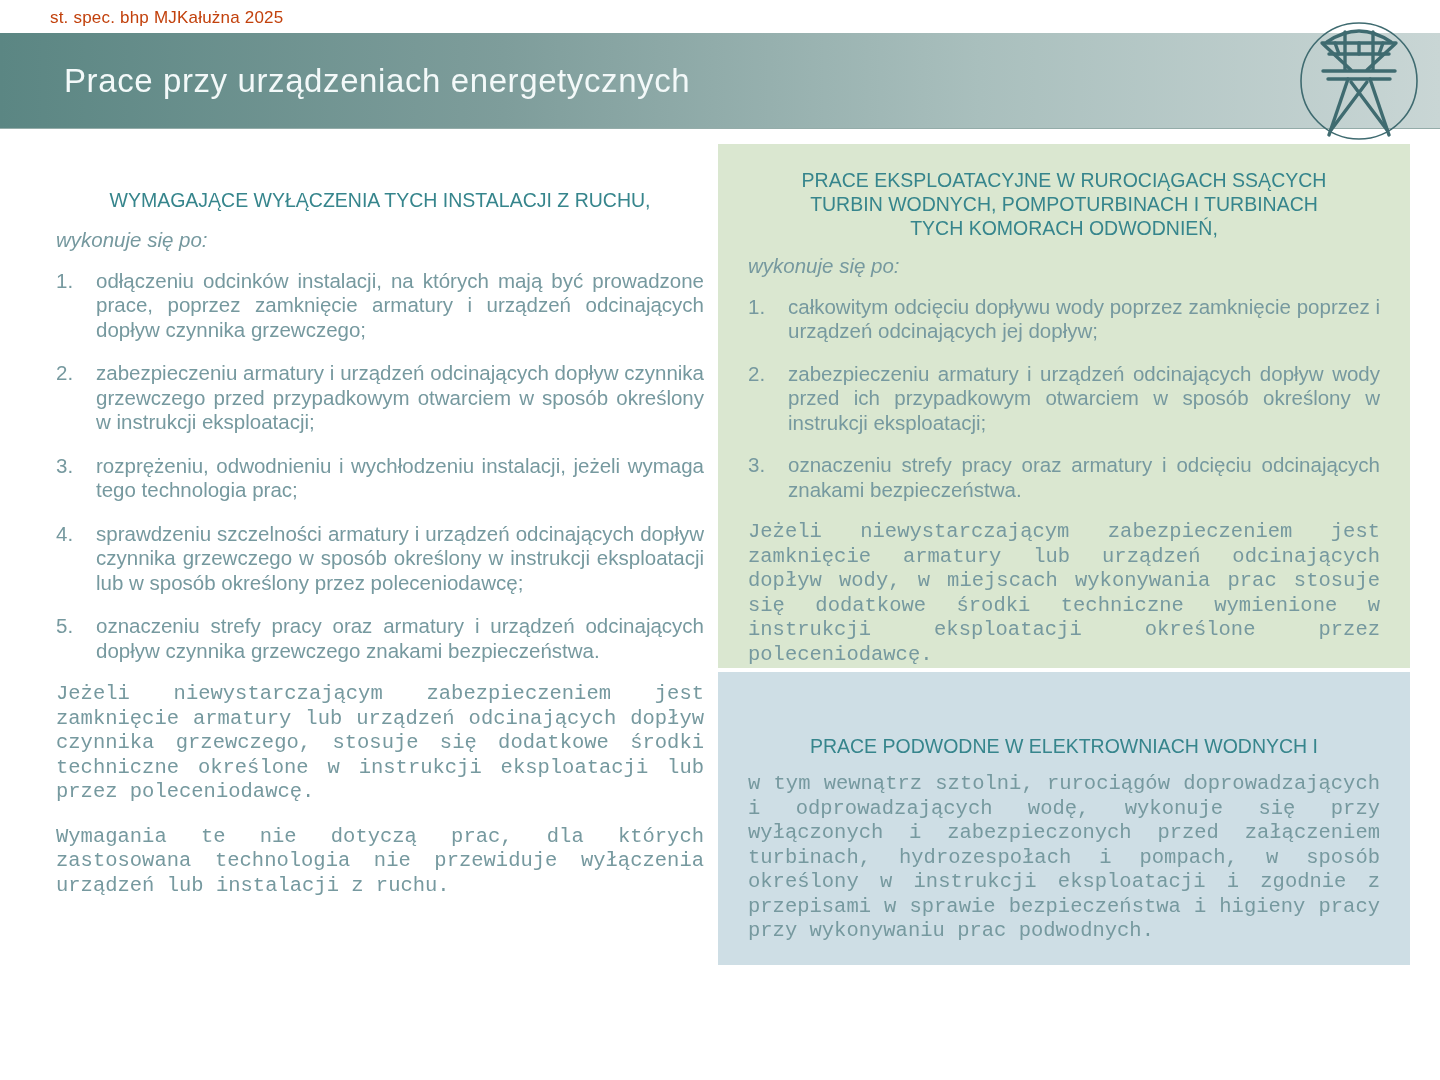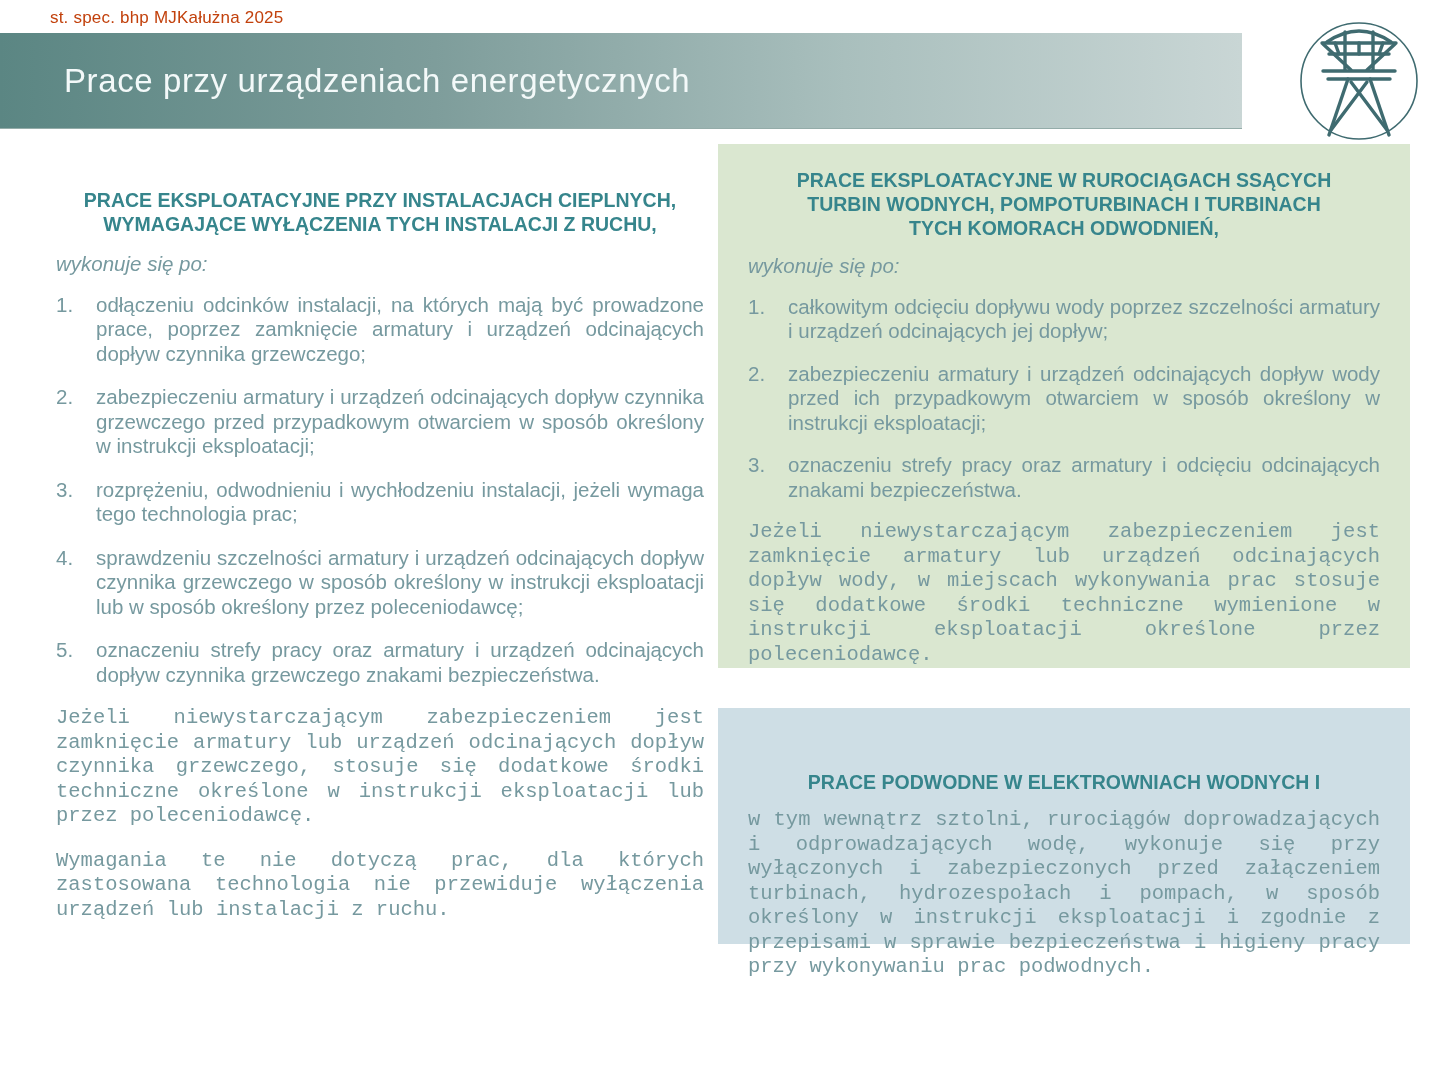--- a/index.html
+++ b/index.html
@@ -7,35 +7,35 @@
     width:1440px;height:1080px;position:relative;overflow:hidden;
     background:#ffffff;
     font-family:"Liberation Sans","DejaVu Sans",sans-serif;
     -webkit-font-smoothing:antialiased;
   }
   .credit{
     position:absolute;left:50px;top:8px;
     font-size:17px;color:#c2410c;letter-spacing:.2px;
   }
   .titlebar{
-    position:absolute;left:0;top:33px;width:1242px;height:95px;
+    position:absolute;left:0;top:33px;width:1440px;height:95px;
     background:linear-gradient(90deg,#5b8683 0%,#7e9d9b 35%,#a9bfbd 68%,#c9d6d5 100%);
     border-bottom:1px solid #94aca9;
   }
   .slide-title{
     position:absolute;left:64px;top:0;height:95px;line-height:95px;
     margin:0;font-size:33px;font-weight:400;color:#f3f9f9;letter-spacing:.6px;
   }
   .pylon{
     position:absolute;left:1295px;top:10px;width:130px;height:135px;
   }
   
   .panel{color:#76999f;font-size:20.5px;line-height:24.5px;box-sizing:border-box;}
   .panel h2{
-    color:#36858c;font-weight:700;font-size:19.5px;line-height:24px;
+    color:#36858c;font-weight:400;font-size:19.5px;line-height:24px;
     text-align:center;margin:0 0 16px;
   }
   .panel h2 span{display:block;}
   .intro{margin:0 0 16px;font-style:italic;}
   ol.steps{list-style:none;margin:0;padding:0;}
   ol.steps li{display:flex;margin:0 0 19px;}
   ol.steps .n{width:40px;flex:0 0 40px;}
   ol.steps .t{flex:1;text-align:justify;}
   .para{margin:0 0 20px;text-align:justify;font-family:Liberation Mono, monospace;}
   .para:last-child{margin-bottom:0;}
@@ -43,21 +43,21 @@
   .left-col{
     position:absolute;left:56px;top:188px;width:648px;
   }
   .green-box{
     position:absolute;left:718px;top:144px;width:692px;height:524px;
     background:#dae7d0;padding:24px 30px 0;
   }
   .green-box h2{margin-bottom:14px;}
   .green-box ol.steps li{margin-bottom:18px;}
   .blue-box{
-    position:absolute;left:718px;top:708px;width:692px;height:236px;
+    position:absolute;left:718px;top:672px;width:692px;height:293px;
     background:#cedee5;padding:62px 30px 0;
   }
   .blue-box h2{margin-bottom:14px;}
 </style>
 </head>
 <body>
 
 <div class="credit">st. spec. bhp MJKałużna 2025</div>
 
 <header class="titlebar">
@@ -87,21 +87,20 @@
     <line x1="53" y1="69" x2="34" y2="125"></line>
     <line x1="75" y1="69" x2="94" y2="125"></line>
 
     <line x1="56" y1="72" x2="92" y2="120"></line>
     <line x1="72" y1="72" x2="36" y2="120"></line>
   </g>
 </svg>
 
 <section class="panel left-col">
   <h2>
-    <span>PRACE EKSPLOATACYJNE PRZY INSTALACJACH CIEPLNYCH,</span>
     <span>WYMAGAJĄCE WYŁĄCZENIA TYCH INSTALACJI Z RUCHU,</span>
   </h2>
   <p class="intro">wykonuje się po:</p>
   <ol class="steps">
     <li>
       <span class="n">1.</span>
       <span class="t">odłączeniu odcinków instalacji, na których mają być prowadzone prace, poprzez zamknięcie armatury i urządzeń odcinających dopływ czynnika grzewczego;</span>
     </li>
     <li>
       <span class="n">2.</span>
@@ -127,21 +126,21 @@
 <section class="panel green-box">
   <h2>
     <span>PRACE EKSPLOATACYJNE W RUROCIĄGACH SSĄCYCH</span>
     <span>TURBIN WODNYCH, POMPOTURBINACH I TURBINACH</span>
     <span>TYCH KOMORACH ODWODNIEŃ,</span>
   </h2>
   <p class="intro">wykonuje się po:</p>
   <ol class="steps">
     <li>
       <span class="n">1.</span>
-      <span class="t">całkowitym odcięciu dopływu wody poprzez szczelności armatury i urządzeń odcinających jej dopływ;</span>
+      <span class="t">całkowitym odcięciu dopływu wody poprzez zamknięcie poprzez i urządzeń odcinających jej dopływ;</span>
     </li>
     <li>
       <span class="n">2.</span>
       <span class="t">zabezpieczeniu armatury i urządzeń odcinających dopływ wody przed ich przypadkowym otwarciem w sposób określony w instrukcji eksploatacji;</span>
     </li>
     <li>
       <span class="n">3.</span>
       <span class="t">oznaczeniu strefy pracy oraz armatury i odcięciu odcinających znakami bezpieczeństwa.</span>
     </li>
   </ol>

